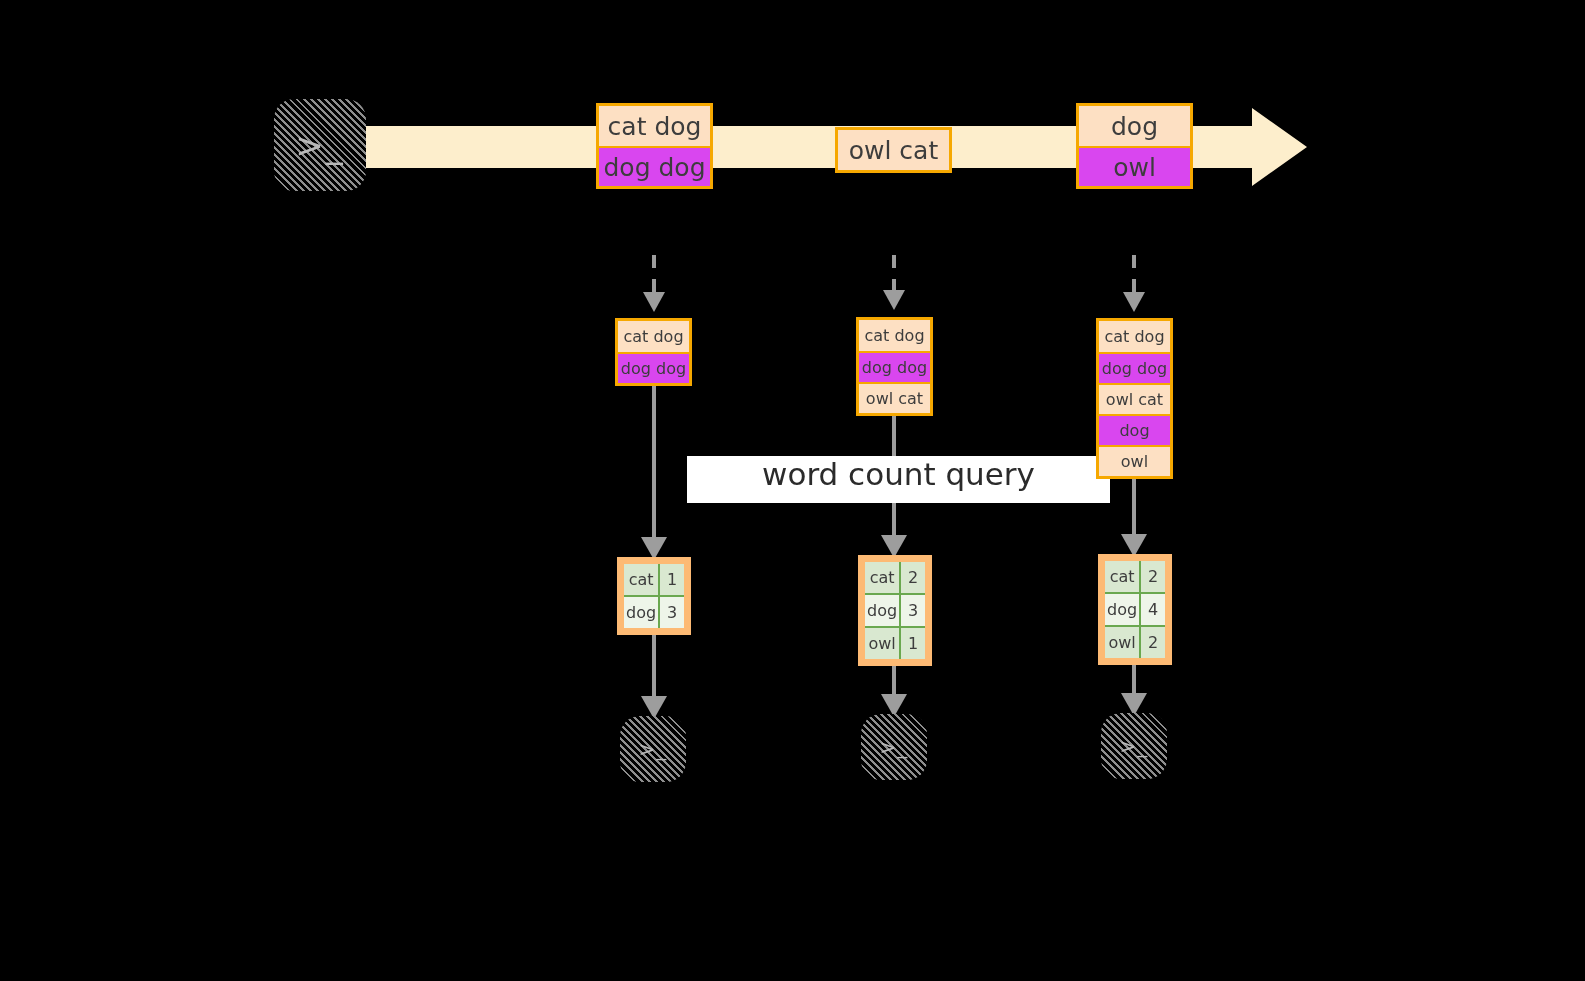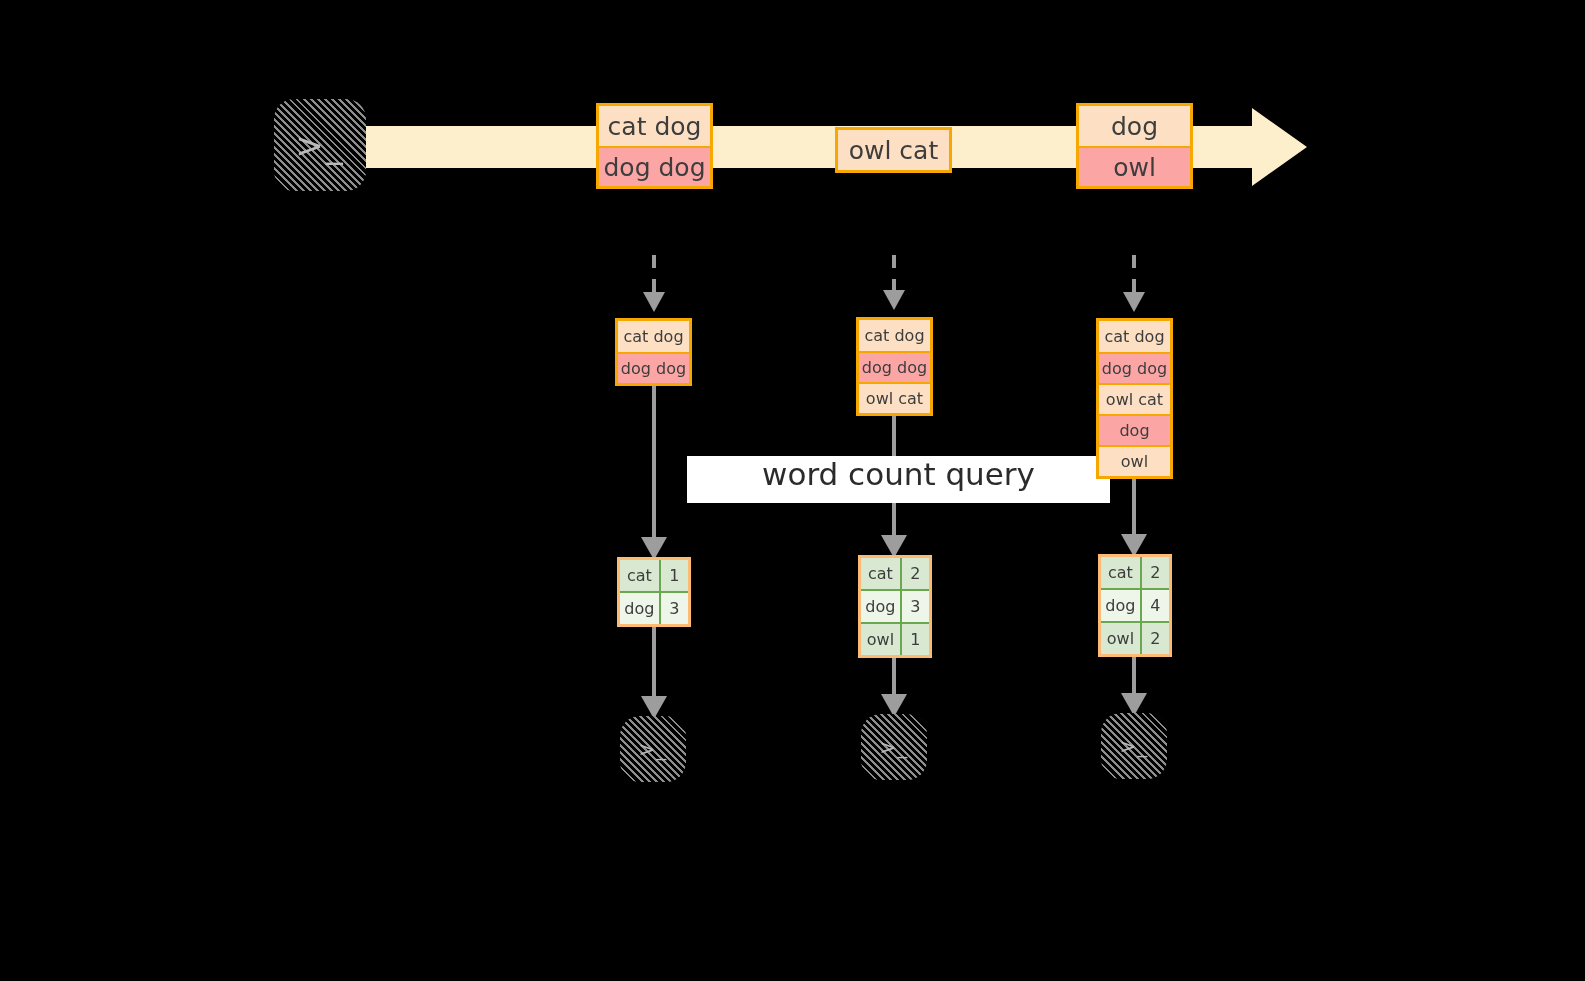--- a/index.html
+++ b/index.html
@@ -72,34 +72,34 @@
   }
   .ebox .row {
     box-sizing: border-box;
     display: flex;
     align-items: center;
     justify-content: center;
     color: #3d3d3d;
     white-space: nowrap;
   }
   .ebox .row.dark  { background: #fde0c3; }
-  .ebox .row.light { background: #fca5a5; }
+  .ebox .row.light { background: #d946ef; }
   .ebox .row + .row { border-top: 2px solid #f6a800; }
 
   
   .ebox.stream .row { height: 40px; font-size: 25px; }
 
   
   .ebox.stack .row { height: 31px; font-size: 16px; }
 
   
   .gtable {
     position: absolute;
     box-sizing: border-box;
-    border: 3px solid #fdba74;
+    border: 7px solid #fdba74;
     z-index: 6;
     display: flex;
     flex-direction: column;
   }
   .gtable .trow {
     display: flex;
     height: 31px;
   }
   .gtable .trow + .trow { border-top: 2px solid #6aa84f; }
   .gtable .tc {

